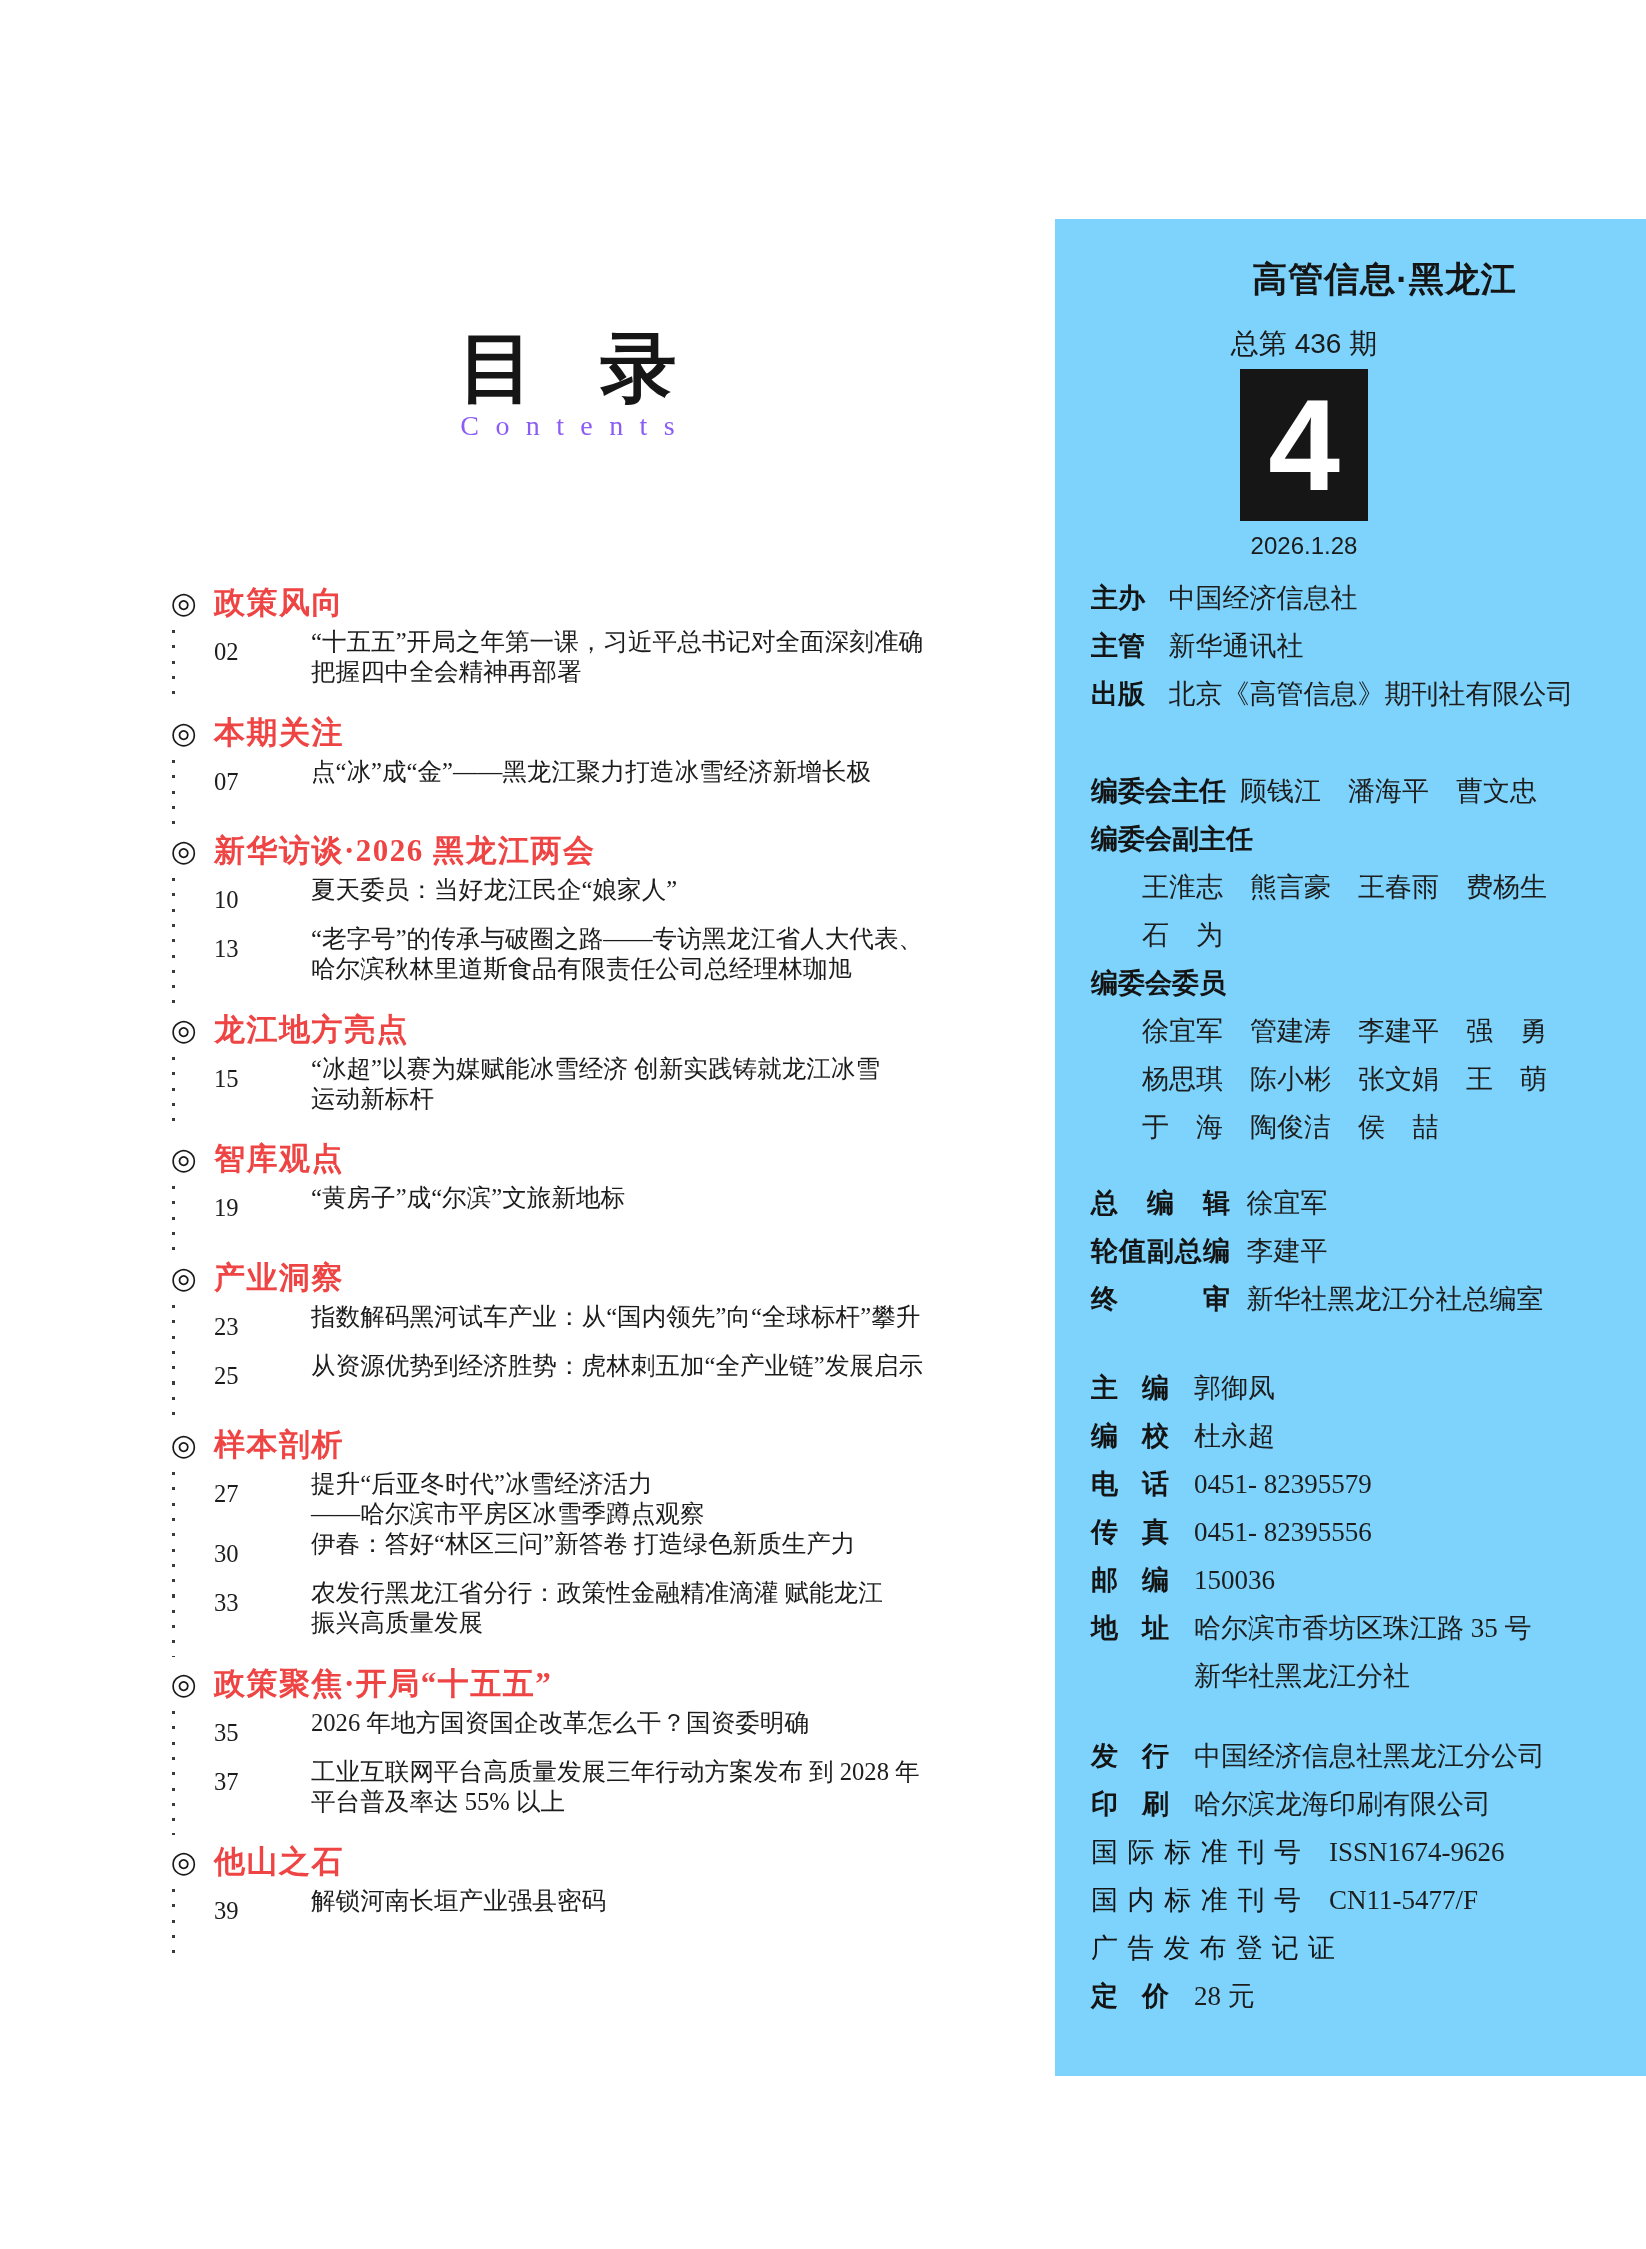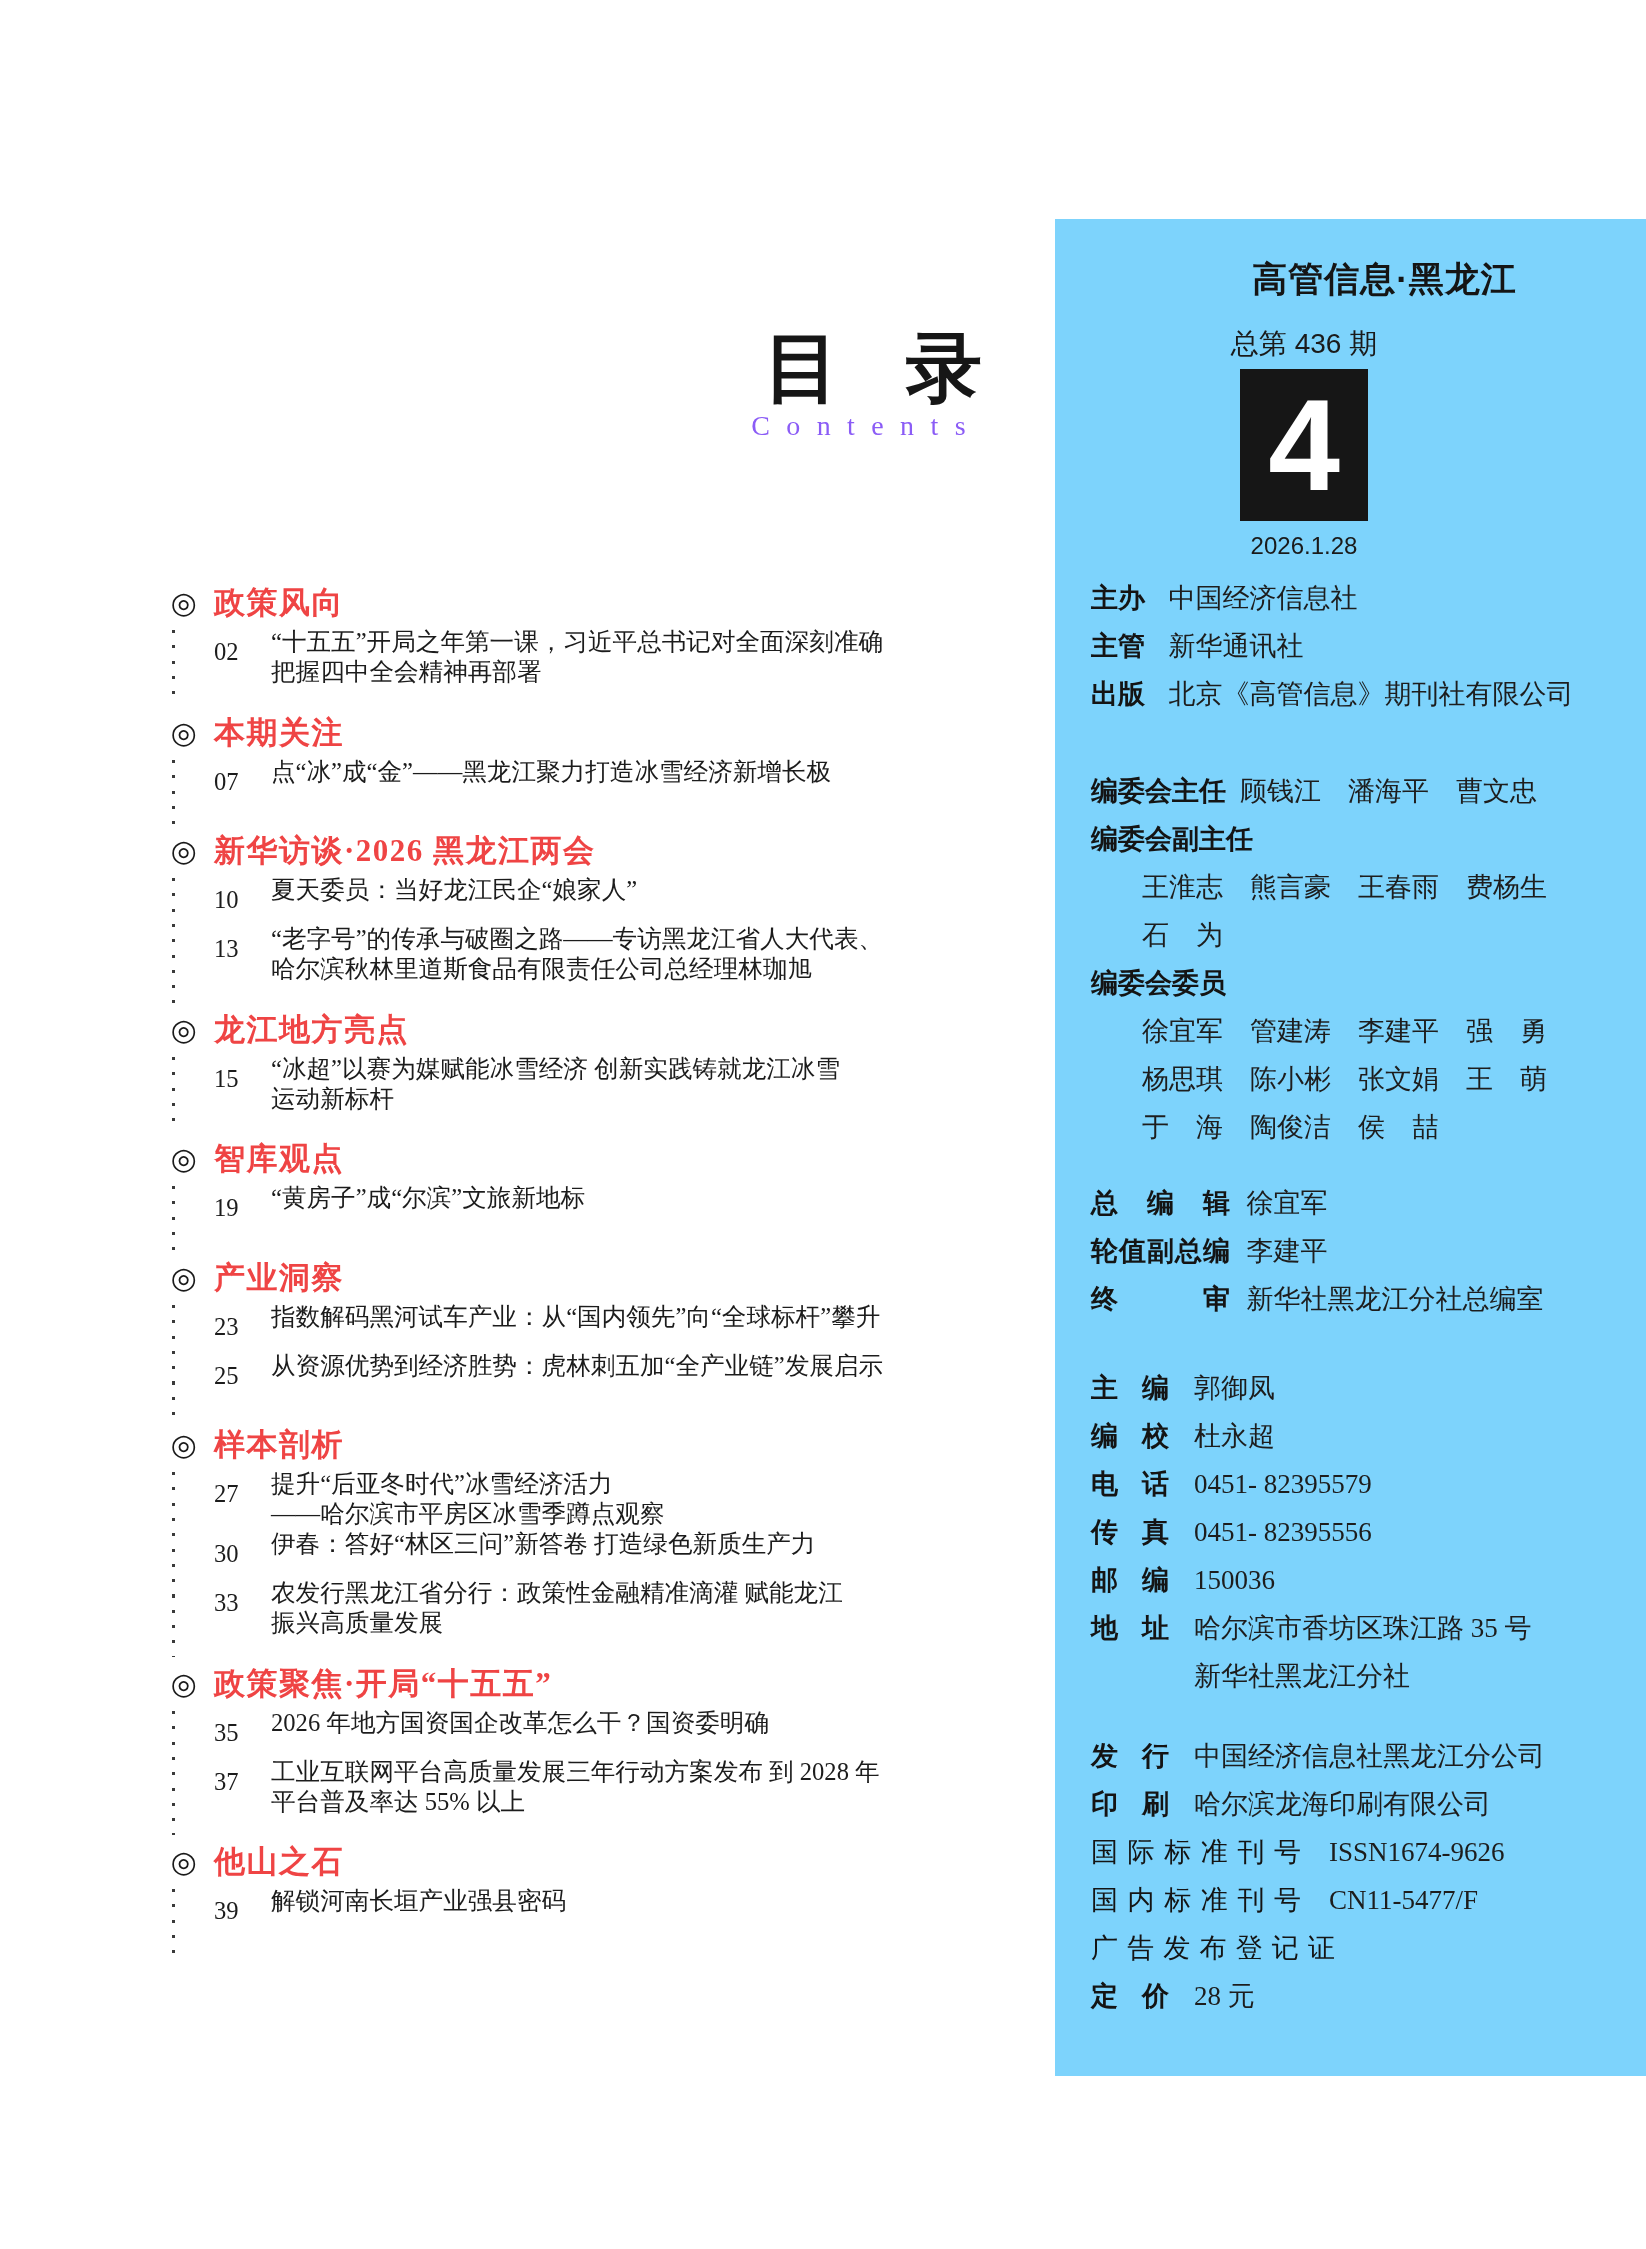--- a/index.html
+++ b/index.html
@@ -5,33 +5,33 @@
   html,body{margin:0;padding:0;}
   body{
     width:1647px;height:2250px;position:relative;background:#ffffff;
     font-family:"Liberation Serif","DejaVu Serif",serif;color:#1c1c1e;
     overflow:hidden;
   }
   .sans{font-family:"Liberation Sans","DejaVu Sans",sans-serif;}
 
   
   .toc{position:absolute;left:153px;top:327px;width:901px;}
-  .toc-title-wrap{width:829px;text-align:right;}
+  .toc-title-wrap{width:829px;text-align:center;}
   .toc-title{font-size:76px;line-height:82px;font-weight:bold;word-spacing:47px;color:#161616;}
   .toc-sub{font-size:28px;line-height:31px;margin-top:1px;letter-spacing:16.4px;color:#8b5cf6;padding-left:16.4px;}
   .sections{margin-top:137px;}
   .sec-head{display:flex;align-items:center;line-height:49px;}
   .sec-bullet{width:61px;flex:none;text-align:center;font-size:30px;color:#1a1a1a;}
   .sec-title{font-size:31px;font-weight:bold;letter-spacing:1.5px;color:#ef4444;}
   .sec-items{position:relative;padding-left:61px;padding-bottom:20.5px;}
   .sec-items::before{
     content:"";position:absolute;left:19px;top:3.1px;bottom:2px;width:2.6px;
     background-image:repeating-linear-gradient(to bottom,#3a3a3a 0 3.1px,transparent 3.1px 15.3px);
   }
-  .item{display:flex;}
+  .item{display:flex;gap:40px;}
   .item .pg{width:57px;flex:none;font-size:24.6px;line-height:49px;color:#1c1c1c;}
   .item .tt{flex:1;font-size:24.6px;line-height:30px;white-space:pre-line;color:#1c1c1c;}
 
   
   .sidebar{position:absolute;left:1055px;top:219px;width:659px;height:1857px;background:#7dd3fc;}
   .mast{margin-top:39px;text-align:center;font-weight:bold;font-size:35px;line-height:41px;letter-spacing:1px;color:#151515;}
   .issue{width:174px;margin:30px 0 0 162px;text-align:center;}
   .issue-label{font-size:28px;line-height:30px;color:#1a1a1a;}
   .issue-box{width:128px;height:152px;margin:10.2px auto 0;background:#161616;display:flex;align-items:center;justify-content:center;}
   .issue-num{color:#ffffff;font-weight:bold;font-size:129px;line-height:129px;}

